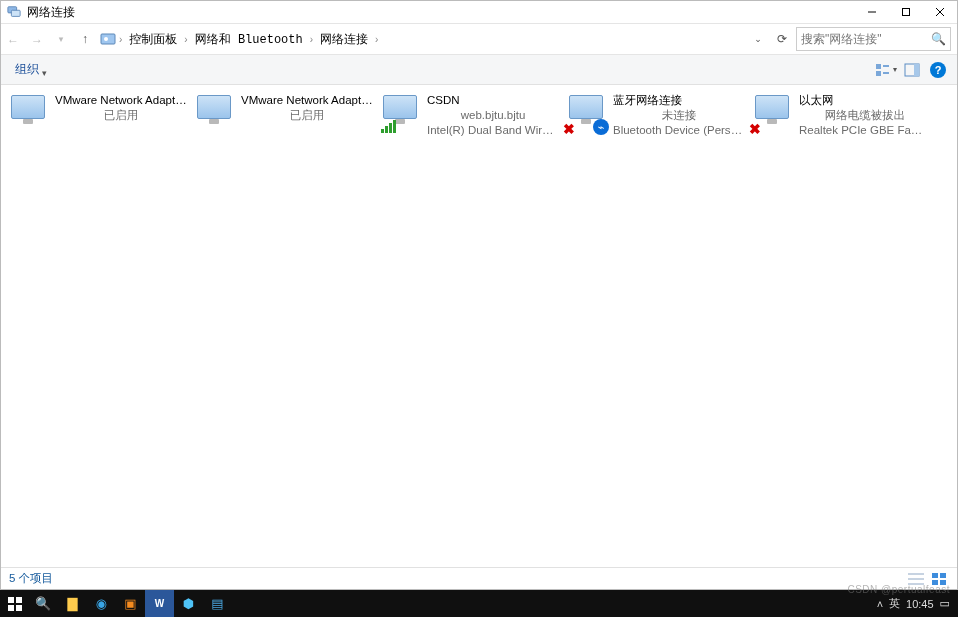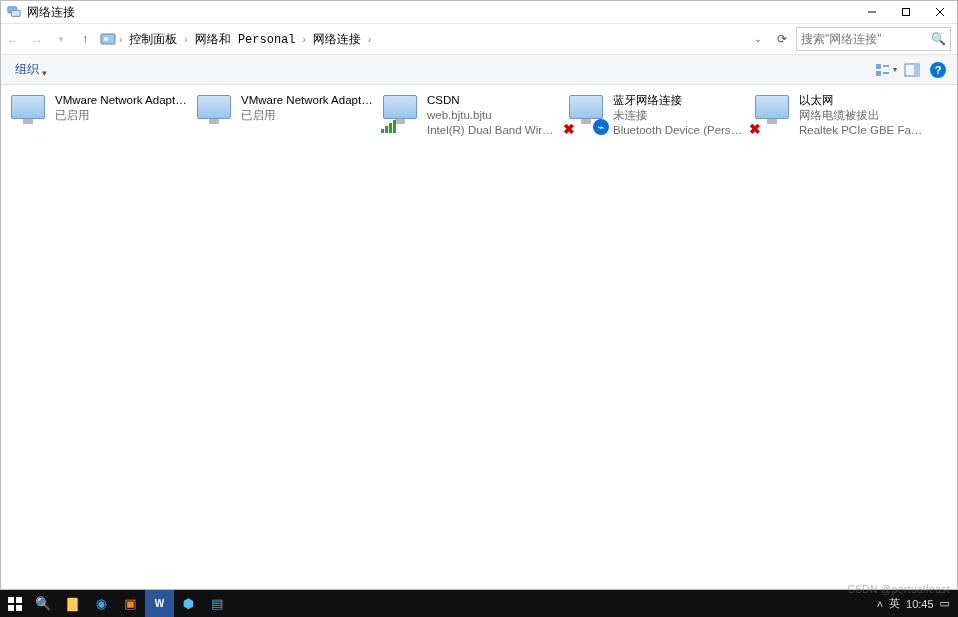--- a/index.html
+++ b/index.html
@@ -27,21 +27,21 @@
     .cmd-spacer { flex:1; }
     .cmd-ic { width:22px; height:22px; display:flex; align-items:center; justify-content:center; margin-left:4px; }
     .help-ic { width:16px; height:16px; border-radius:50%; background:#0078d7; color:#fff; font-size:11px; font-weight:bold; display:flex; align-items:center; justify-content:center; }
     
     .content { flex:1; overflow:auto; padding:6px 4px; }
     .items { display:flex; flex-wrap:wrap; }
     .item { width:186px; height:48px; display:flex; align-items:flex-start; padding:2px 4px; }
     .item .ic { width:40px; height:40px; position:relative; flex-shrink:0; }
     .item .txt { margin-left:6px; font-size:11.5px; line-height:15px; overflow:hidden; }
     .item .l1 { color:#000; white-space:nowrap; overflow:hidden; text-overflow:ellipsis; }
-    .item .l2 { color:#6b6b6b; white-space:nowrap; overflow:hidden; text-overflow:ellipsis; }
+    .item .l2 { color:#6b6b6b; white-space:nowrap; overflow:hidden; text-overflow:ellipsis;text-align:center; }
     .item .l3 { color:#6b6b6b; white-space:nowrap; overflow:hidden; text-overflow:ellipsis; }
     
     .status { height:22px; border-top:1px solid #e1e1e1; display:flex; align-items:center; font-size:11.5px; padding:0 8px; color:#155a9c; }
     .status .sp { flex:1; }
     .view-ic { width:18px; height:14px; margin-left:6px; }
     
     .taskbar { width:958px; height:27px; background:#101010; display:flex; align-items:center; }
     .tbi { width:29px; height:27px; display:flex; align-items:center; justify-content:center; color:#fff; font-size:13px; }
     .tray { margin-left:auto; display:flex; align-items:center; gap:6px; padding-right:8px; color:#ddd; font-size:11px; }
     
@@ -90,21 +90,21 @@
     <div class="nav-btn" style="font-size:9px;">▾</div>
     <div class="nav-btn enabled">↑</div>
     <div class="breadcrumb">
       <svg width="16" height="16" viewBox="0 0 16 16">
           <rect x="1" y="3" width="14" height="10" rx="1" fill="#9fc6ef" stroke="#5d88b8"></rect>
           <circle cx="6" cy="8" r="2" fill="#fff"></circle>
         </svg>
       <span class="sep">›</span>
       <span class="crumb">控制面板</span>
       <span class="sep">›</span>
-      <span class="crumb">网络和 Personal</span>
+      <span class="crumb">网络和 Bluetooth</span>
       <span class="sep">›</span>
       <span class="crumb">网络连接</span>
       <span class="sep">›</span>
     </div>
     <div class="nav-btn" style="font-size:9px;color:#555;">⌄</div>
     <div class="refresh">⟳</div>
     <div class="searchbox">
       <span>搜索"网络连接"</span>
       <span class="mag">🔍</span>
     </div>
@@ -190,20 +190,33 @@
           </div>
           <div class="txt">
             <div class="l1">以太网</div>
             <div class="l2">网络电缆被拔出</div>
             <div class="l3">Realtek PCIe GBE Family Contr…</div>
           </div>
         </div>
       </div>
   </div>
 
+  <div class="status">
+    <span>5 个项目</span>
+    <div class="sp"></div>
+    <svg class="view-ic" viewBox="0 0 18 14">
+        <path d="M1 2h16M1 7h16M1 12h16" stroke="#8fa7c4"></path>
+      </svg>
+    <svg class="view-ic" viewBox="0 0 18 14">
+        <rect x="1" y="1" width="6" height="5" fill="#3e8ddd"></rect>
+        <rect x="9" y="1" width="6" height="5" fill="#3e8ddd"></rect>
+        <rect x="1" y="8" width="6" height="5" fill="#3e8ddd"></rect>
+        <rect x="9" y="8" width="6" height="5" fill="#3e8ddd"></rect>
+      </svg>
+  </div>
 </div>
 
 <div class="wm">CSDN @pertualfeast</div>
 
 <div class="taskbar">
   <div class="tbi">
       <svg width="14" height="14" viewBox="0 0 14 14">
         <rect x="0" y="0" width="6" height="6" fill="#fff"></rect>
         <rect x="8" y="0" width="6" height="6" fill="#fff"></rect>
         <rect x="0" y="8" width="6" height="6" fill="#fff"></rect>

